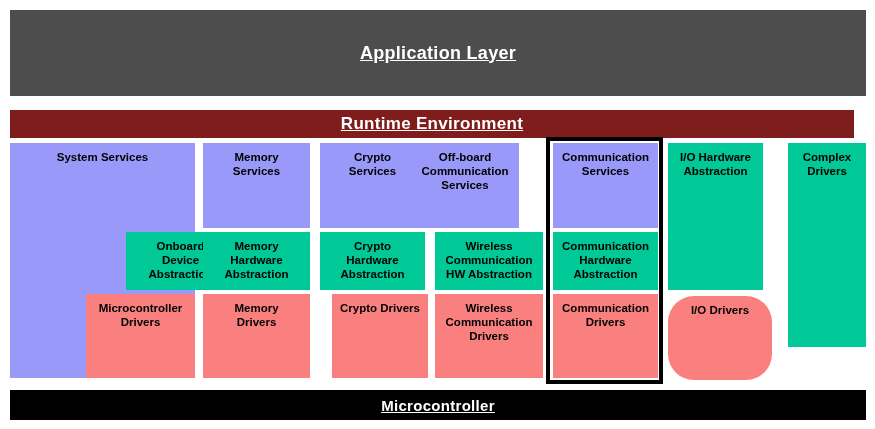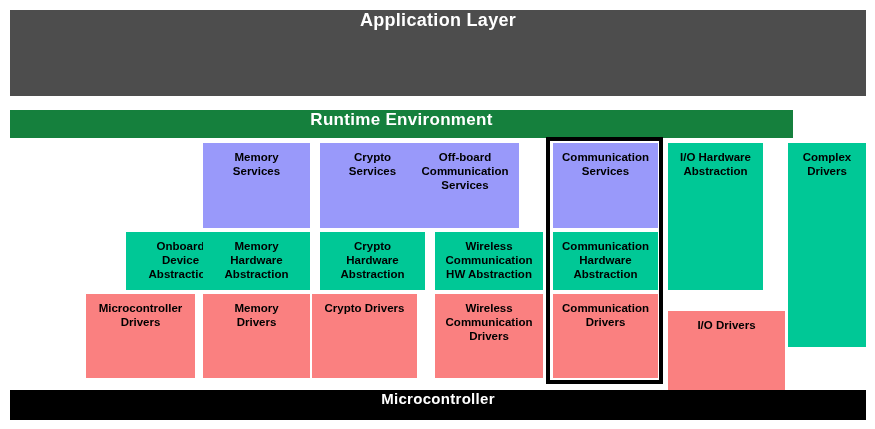--- a/index.html
+++ b/index.html
@@ -13,42 +13,43 @@
   #diagram {
     position: relative;
     width: 875px;
     height: 429px;
     background: #ffffff;
     overflow: hidden;
   }
   .band {
     position: absolute;
     display: flex;
-    align-items: flex-start;
+    align-items: center;
     justify-content: center;
     box-sizing: border-box;
     text-align: center;
+    text-decoration: underline;
   }
   .app-layer {
     left: 10px;
     top: 10px;
     width: 856px;
     height: 86px;
     background: #4d4d4d;
     color: #ffffff;
     font-size: 18px;
     font-weight: bold;
     letter-spacing: 0.3px;
   }
   .rte {
     left: 10px;
     top: 110px;
-    width: 783px;
+    width: 844px;
     height: 28px;
-    background: #15803d;
+    background: #7f1d1d;
     color: #ffffff;
     font-size: 17px;
     font-weight: bold;
     letter-spacing: 0.3px;
   }
   .mcu {
     left: 10px;
     top: 390px;
     width: 856px;
     height: 30px;
@@ -94,20 +95,23 @@
 <div id="diagram">
 
   <div class="band app-layer">
     <span class="cell-text">Application Layer</span>
   </div>
 
   <div class="band rte">
     <span class="cell-text">Runtime Environment</span>
   </div>
 
+  <div class="cell svc" style="left:10px; top:143px; width:185px; height:235px;">
+    <span class="cell-text">System Services</span>
+  </div>
   <div class="cell hwa" style="left:86px; top:232px; width:109px; height:58px;margin-left:40px;">
     <span class="cell-text">Onboard
 Device
 Abstraction</span>
   </div>
   <div class="cell drv" style="left:86px; top:294px; width:109px; height:84px;">
     <span class="cell-text">Microcontroller
 Drivers</span>
   </div>
 
@@ -127,21 +131,21 @@
 
   <div class="cell svc" style="left:320px; top:143px; width:105px; height:85px;">
     <span class="cell-text">Crypto
 Services</span>
   </div>
   <div class="cell hwa" style="left:320px; top:232px; width:105px; height:58px;">
     <span class="cell-text">Crypto
 Hardware
 Abstraction</span>
   </div>
-  <div class="cell drv" style="left:312px; top:294px; width:105px; height:84px;">
+  <div class="cell drv" style="left:332px; top:294px; width:96px; height:84px;">
     <span class="cell-text">Crypto Drivers</span>
   </div>
 
   <div class="cell svc" style="left:411px; top:143px; width:108px; height:85px;">
     <span class="cell-text">Off-board
 Communication
 Services</span>
   </div>
   <div class="cell hwa" style="left:435px; top:232px; width:108px; height:58px;">
     <span class="cell-text">Wireless
@@ -166,21 +170,21 @@
   <div class="cell drv" style="left:553px; top:294px; width:105px; height:84px;">
     <span class="cell-text">Communication
 Drivers</span>
   </div>
   <div class="highlight-box" style="left:546px; top:137px; width:117px; height:247px;"></div>
 
   <div class="cell hwa" style="left:668px; top:143px; width:95px; height:147px;">
     <span class="cell-text">I/O Hardware
 Abstraction</span>
   </div>
-  <div class="cell drv" style="left:668px; top:311px; width:117px; height:84px;">
+  <div class="cell drv" style="left:668px; top:296px; width:104px; height:84px;border-radius:26px;">
     <span class="cell-text">I/O Drivers</span>
   </div>
 
   <div class="cell hwa" style="left:788px; top:143px; width:78px; height:204px;">
     <span class="cell-text">Complex
 Drivers</span>
   </div>
 
   <div class="band mcu">
     <span class="cell-text">Microcontroller</span>

